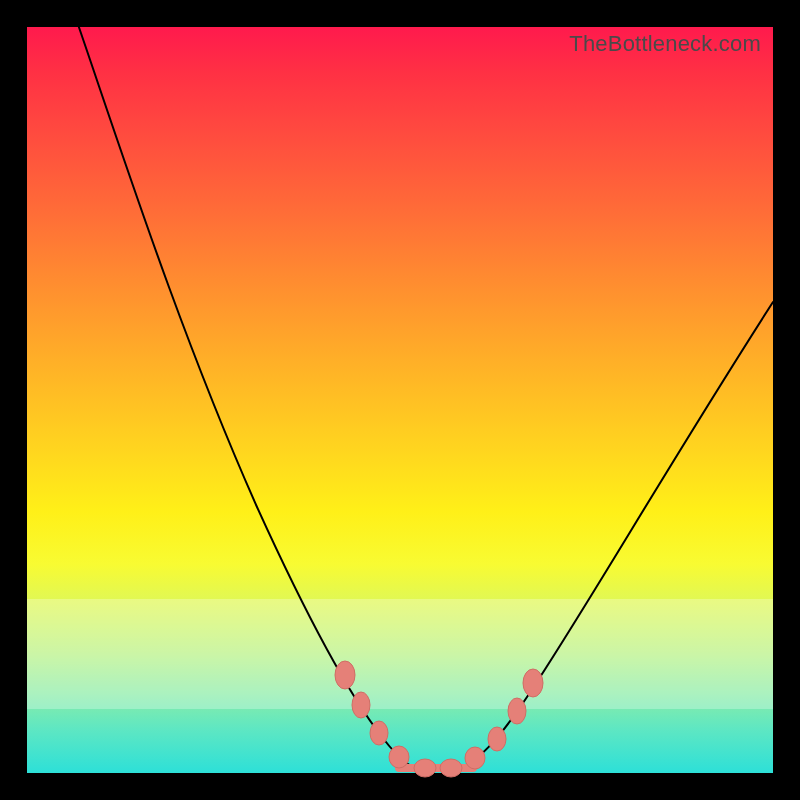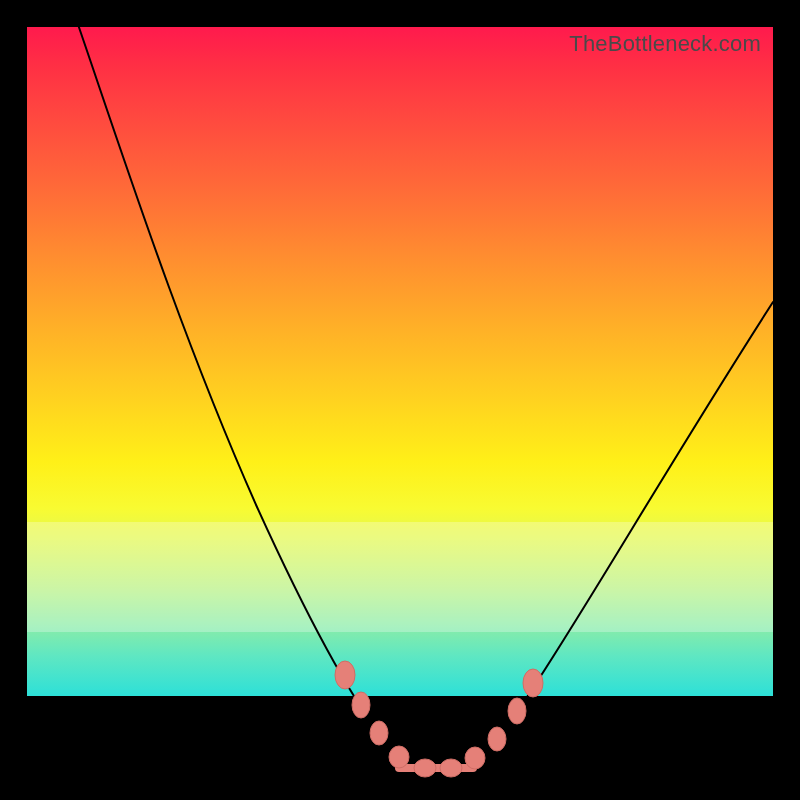--- a/index.html
+++ b/index.html
@@ -15,21 +15,21 @@
     position: relative;
     width: 800px;
     height: 800px;
     background: #000;
   }
   .plot-area {
     position: absolute;
     left: 27px;
     top: 27px;
     width: 746px;
-    height: 669px;
+    height: 746px;
     background: linear-gradient(
       to bottom,
       #ff1a4d 0%,
       #ff3044 6%,
       #ff4a3f 14%,
       #ff6a38 24%,
       #ff8c30 34%,
       #ffad28 44%,
       #ffd020 55%,
       #fff018 65%,

